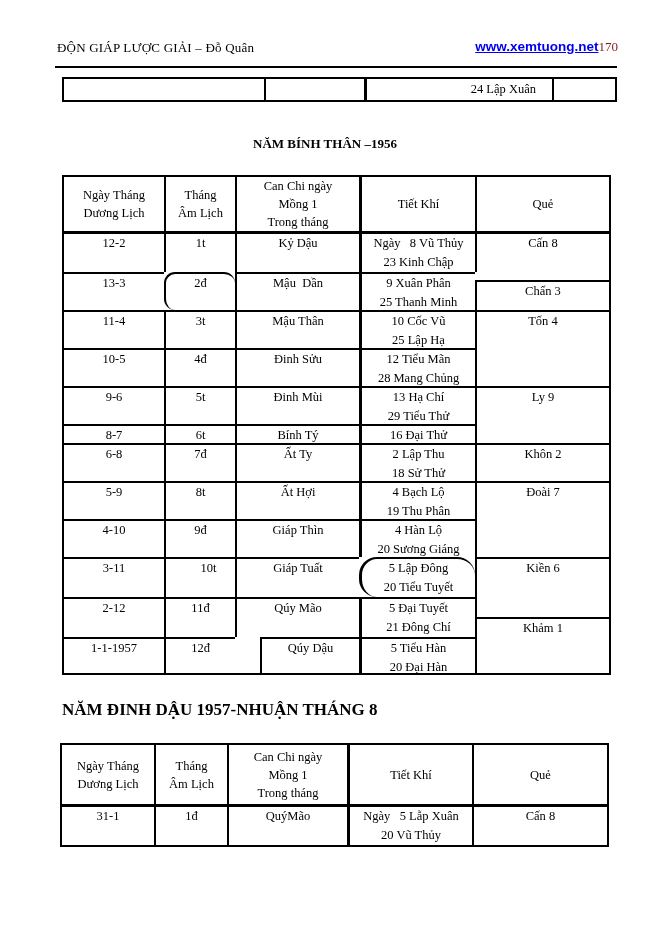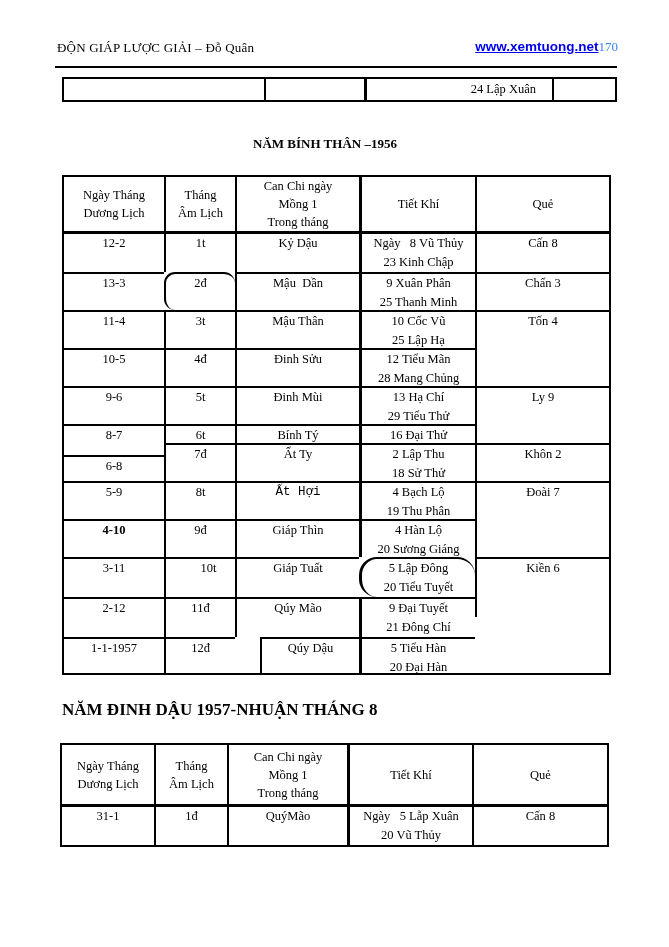--- a/index.html
+++ b/index.html
@@ -4,21 +4,21 @@
 <style>
   html,body{margin:0;padding:0;background:#e8e8e8;}
   .page{position:relative;width:669px;height:947px;background:#ffffff;margin:0 auto;
         font-family:"Liberation Serif","DejaVu Serif",serif;color:#000;overflow:hidden;}
 
   
   .hdr-left{position:absolute;left:57px;top:40px;font-size:13px;letter-spacing:.2px;}
   .hdr-right{position:absolute;right:51px;top:39px;display:flex;align-items:baseline;}
   .site-link{font-family:"Liberation Sans","DejaVu Sans",sans-serif;font-weight:bold;
              font-size:13.5px;color:#0000ee;text-decoration:underline;cursor:pointer;}
-  .page-num{font-size:13px;color:#3b82f6;}
+  .page-num{font-size:13px;color:#7f1d1d;}
   .hdr-rule{position:absolute;left:55px;top:66px;width:562px;border-top:2px solid #000;}
 
   
   .carry{position:absolute;left:62px;top:77px;display:grid;
          grid-template-columns:200px 100px 188px 63px;grid-template-rows:21px;
          border:2px solid #000;}
   .ccell{font-size:12.5px;line-height:20px;overflow:hidden;}
   .cc2{border-left:2px solid #000;}
   .cc3{border-left:3px solid #000;text-align:right;padding-right:16px;}
   .cc4{border-left:2px solid #000;}
@@ -96,57 +96,58 @@
 28 Mang Chủng</div>
       <div class="cell body c1" style="grid-area: 6 / 1;">9-6</div>
       <div class="cell body c2" style="grid-area: 6 / 2;">5t</div>
       <div class="cell body c3" style="grid-area: 6 / 3;">Đinh Mùi</div>
       <div class="cell body c4" style="grid-area: 6 / 4;">13 Hạ Chí
 29 Tiểu Thử</div>
       <div class="cell body c1" style="grid-area: 7 / 1;">8-7</div>
       <div class="cell body c2" style="grid-area: 7 / 2;">6t</div>
       <div class="cell body c3" style="grid-area: 7 / 3;">Bính Tý</div>
       <div class="cell body c4" style="grid-area: 7 / 4;">16 Đại Thử</div>
-      <div class="cell body c1" style="grid-area: 8 / 1; margin-top: 12px;">6-8</div>
+      <div class="cell body c1" style="grid-area: 8 / 1;">6-8</div>
       <div class="cell body c2" style="grid-area: 8 / 2;">7đ</div>
       <div class="cell body c3" style="grid-area: 8 / 3;">Ất Ty</div>
       <div class="cell body c4" style="grid-area: 8 / 4;">2 Lập Thu
 18 Sử Thử</div>
       <div class="cell body c1" style="grid-area: 9 / 1;">5-9</div>
       <div class="cell body c2" style="grid-area: 9 / 2;">8t</div>
-      <div class="cell body c3" style="grid-area: 9 / 3; font-family: Liberation Mono, monospace;">Ất Hợi</div>
+      <div class="cell body c3" style="grid-area: 9 / 3;">Ất Hợi</div>
       <div class="cell body c4" style="grid-area: 9 / 4;">4 Bạch Lộ
 19 Thu Phân</div>
-      <div class="cell body c1" style="grid-area: 10 / 1; font-weight: bold;">4-10</div>
+      <div class="cell body c1" style="grid-area: 10 / 1;">4-10</div>
       <div class="cell body c2" style="grid-area: 10 / 2;">9đ</div>
       <div class="cell body c3" style="grid-area: 10 / 3;">Giáp Thìn</div>
       <div class="cell body c4" style="grid-area: 10 / 4;">4 Hàn Lộ
 20 Sương Giáng</div>
       <div class="cell body c1" style="grid-area: 11 / 1;">3-11</div>
       <div class="cell body c2" style="grid-area: 11 / 2; padding-left: 16px;">10t</div>
       <div class="cell body c3" style="grid-area: 11 / 3;">Giáp Tuất</div>
       <div class="cell body c4" style="grid-area: 11 / 4; border-radius: 18px;">5 Lập Đông
 20 Tiểu Tuyết</div>
       <div class="cell body c1" style="grid-area: 12 / 1 / span 2;">2-12</div>
       <div class="cell body c2" style="grid-area: 12 / 2 / span 2;">11đ</div>
       <div class="cell body c3" style="grid-area: 12 / 3 / span 2;">Qúy Mão</div>
-      <div class="cell body c4" style="grid-area: 12 / 4 / span 2;">9 Đại Tuyết
+      <div class="cell body c4" style="grid-area: 12 / 4 / span 2;">5 Đại Tuyết
 21 Đông Chí</div>
       <div class="cell body c1" style="grid-area: 14 / 1;">1-1-1957</div>
       <div class="cell body c2" style="grid-area: 14 / 2;">12đ</div>
       <div class="cell body c3" style="grid-area: 14 / 3; margin-left: 25px;">Qúy Dậu</div>
       <div class="cell body c4" style="grid-area: 14 / 4;">5 Tiểu Hàn
 20 Đại Hàn</div>
       <div class="cell body c5 rfirst" style="grid-area: 2 / 5;">Cấn 8</div>
-      <div class="cell body c5" style="grid-area: 3 / 5;">Chấn 3</div>
+      <div class="cell body c5" style="grid-area: 3 / 5; margin-top: 8px;">Chấn 3</div>
       <div class="cell body c5" style="grid-area: 4 / 5 / span 2;">Tốn 4</div>
       <div class="cell body c5" style="grid-area: 6 / 5 / span 2;">Ly 9</div>
       <div class="cell body c5" style="grid-area: 8 / 5;">Khôn 2</div>
       <div class="cell body c5" style="grid-area: 9 / 5 / span 2;">Đoài 7</div>
       <div class="cell body c5" style="grid-area: 11 / 5 / span 2;">Kiền 6</div>
+      <div class="cell body c5" style="grid-area: 13 / 5 / span 2;">Khảm 1</div>
     </div>
 
   <div class="title2">NĂM ĐINH DẬU 1957-NHUẬN THÁNG 8</div>
   <div class="table table2">
       <div class="cell hdr c1" style="grid-area: 1 / 1;">Ngày Tháng
 Dương Lịch</div>
       <div class="cell hdr c2" style="grid-area: 1 / 2;">Tháng
 Âm Lịch</div>
       <div class="cell hdr c3" style="grid-area: 1 / 3;">Can Chi ngày
 Mồng 1

